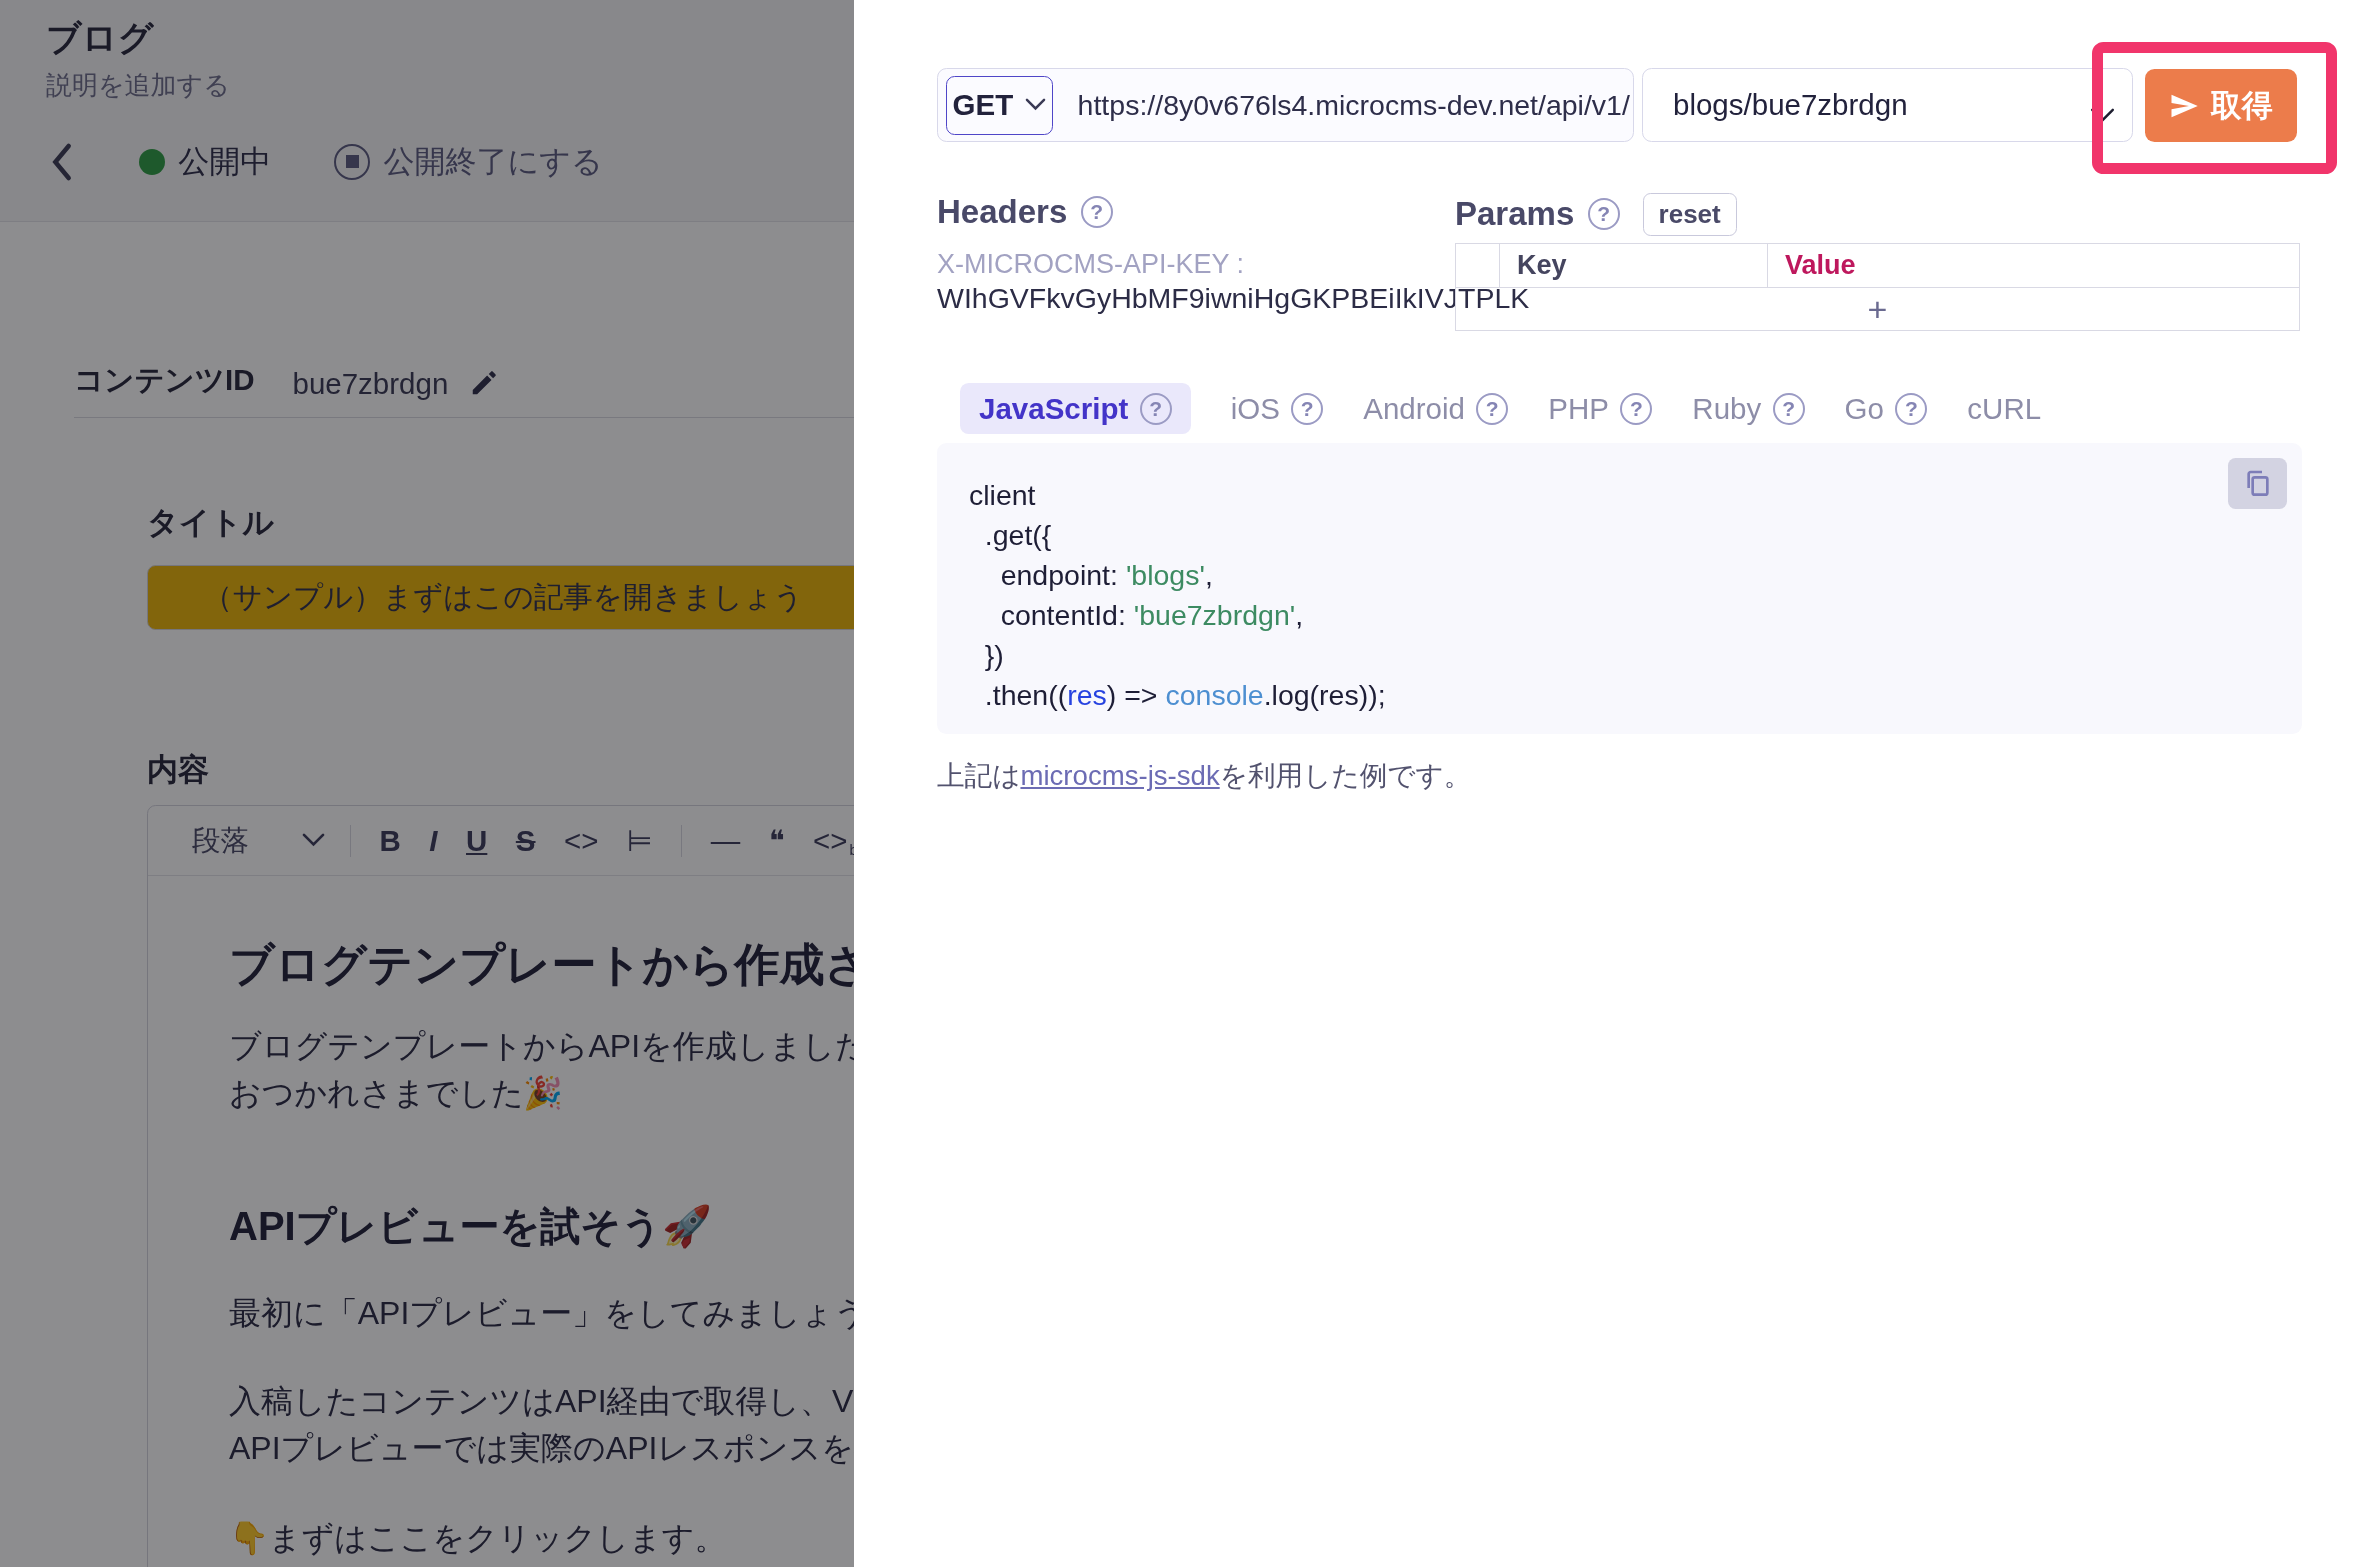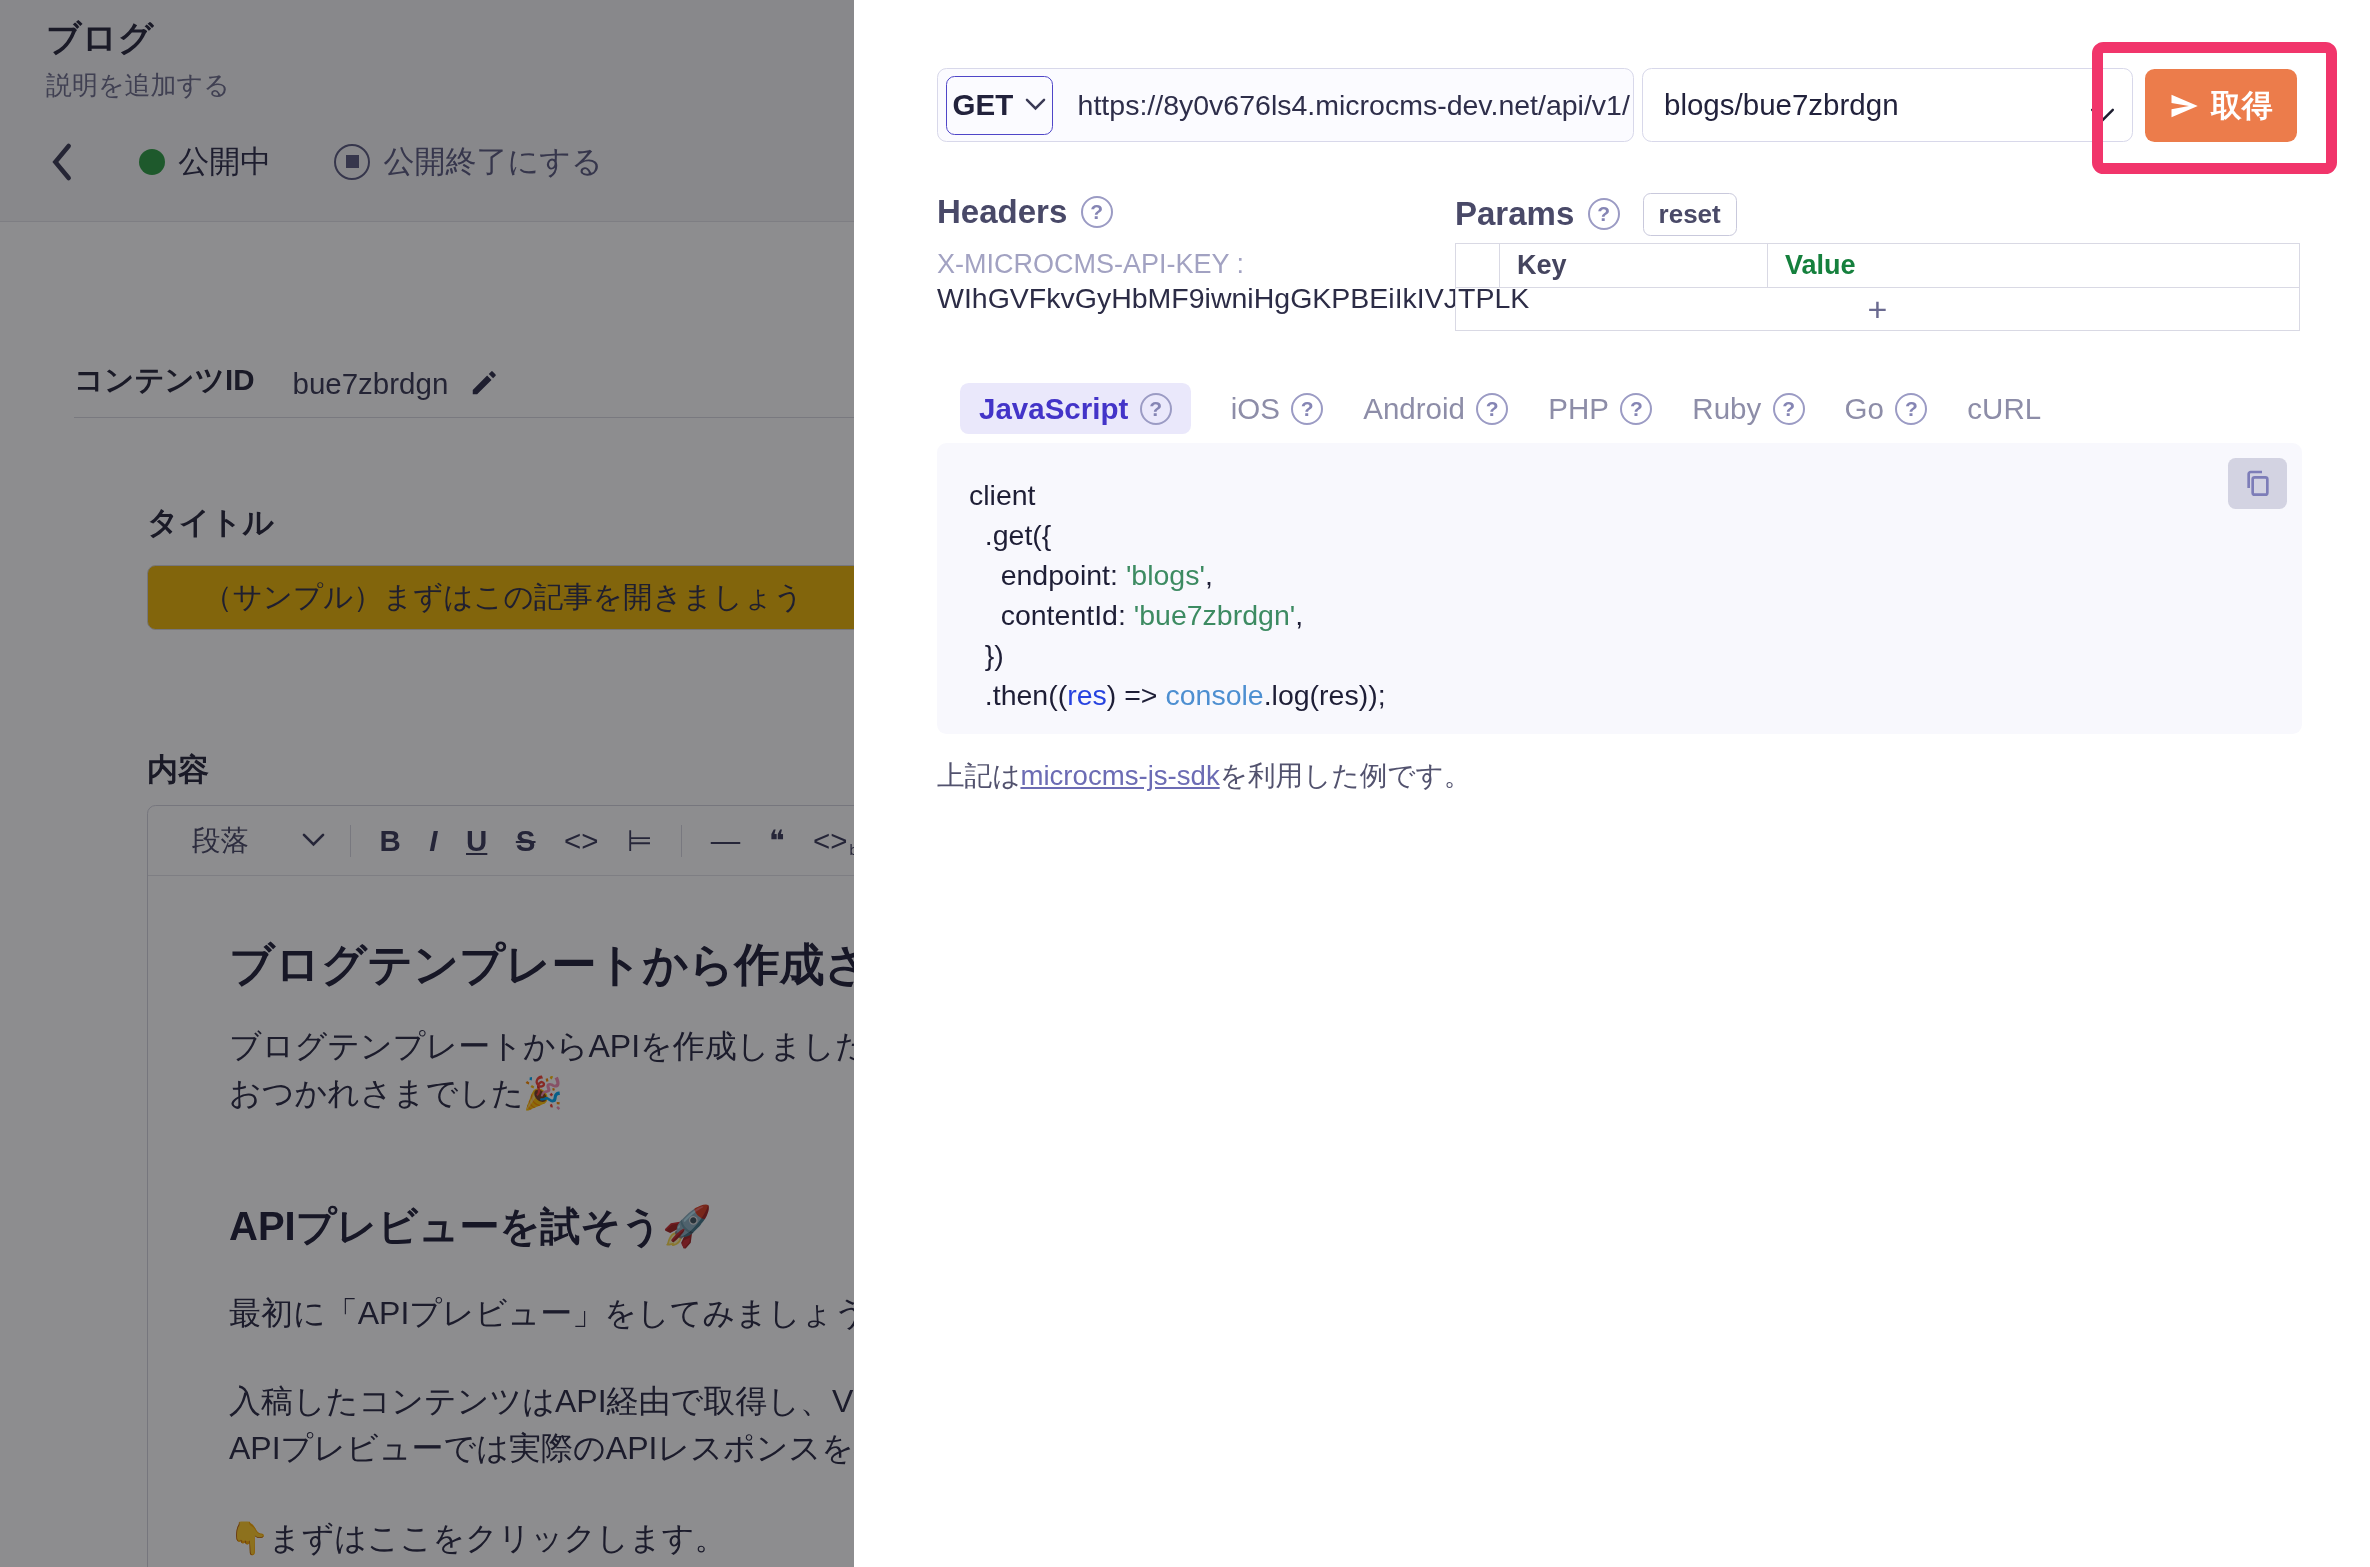--- a/index.html
+++ b/index.html
@@ -39,36 +39,36 @@
   .doc { position:absolute; left:0; top:70px; width:100%; }
   .doc-h2 { position:absolute; left:81px; top:59px; font-size:45px; font-weight:bold; color:#20203a; white-space:nowrap; }
   .doc-p  { position:absolute; left:81px; font-size:32px; line-height:47px; color:#2a2a44; white-space:nowrap; }
   .doc-h3 { position:absolute; left:81px; top:323px; font-size:40px; font-weight:bold; color:#20203a; white-space:nowrap; }
   .dim-overlay { position:absolute; left:0; top:0; width:854px; height:1567px; background:rgba(12,12,18,0.47); z-index:5; }
   
   .right-panel { position:absolute; left:854px; top:0; width:1516px; height:1567px; background:#ffffff; }
   .req-bar { position:absolute; left:83px; top:68px; width:697px; height:74px; background:#fbfbff; border:1px solid #d8d8ea; border-radius:9.5px; display:flex; align-items:center; }
   .method-select { margin-left:7.6px; width:107px; height:59px; border:1.9px solid #4f46c8; border-radius:8.6px; background:#fbfbff; display:flex; align-items:center; justify-content:center; gap:11.4px; font-size:29.5px; font-weight:bold; color:#22223c; }
   .url-text { font-size:28.5px; color:#2e2e4a; margin-left:25px; white-space:nowrap; }
-  .endpoint-select { position:absolute; left:788px; top:68px; width:491px; height:74px; background:#ffffff; border:1px solid #d8d8ea; border-radius:9.5px; display:flex; align-items:center; padding-left:21px; font-size:29.5px; color:#22223c; }
+  .endpoint-select { position:absolute; left:788px; top:68px; width:491px; height:74px; background:#ffffff; border:1px solid #d8d8ea; border-radius:9.5px; display:flex; align-items:center; padding-left:30px; font-size:29.5px; color:#22223c; }
   .endpoint-select .chev { position:absolute; right:17px; top:27px; }
   .fetch-highlight { position:absolute; left:1238px; top:42px; width:245px; height:132px; border:11.4px solid #f1356b; border-radius:11.4px; z-index:9; pointer-events:none; }
   .fetch-button { position:absolute; left:1291px; top:69px; width:152px; height:73px; background:#ec7c4b; border:none; border-radius:9.5px; display:flex; align-items:center; justify-content:center; gap:11.4px; color:#ffffff; font-size:31px; font-weight:bold; z-index:8; }
   .section-title { font-size:33px; font-weight:bold; color:#494968; display:flex; align-items:center; gap:13.3px; }
   .headers-sec { position:absolute; left:83px; top:193px; }
   .help-icon { width:32px; height:32px; border:2.4px solid #9b9bc4; border-radius:50%; display:flex; align-items:center; justify-content:center; font-size:21px; font-weight:bold; color:#8585b4; }
   .apikey-label { position:absolute; left:83px; top:249px; font-size:27px; color:#a2a2c2; white-space:nowrap; }
   .apikey-value { position:absolute; left:83px; top:282px; font-size:28.5px; color:#2c2c46; white-space:nowrap; }
   .params-sec { position:absolute; left:601px; top:193px; display:flex; align-items:center; gap:23px; }
   .reset-btn { border:1.4px solid #c9c9dc; border-radius:7.6px; background:#ffffff; padding:4.8px 15px; font-size:26px; font-weight:bold; color:#4a4a68; }
   .params-table { position:absolute; left:601px; top:243px; width:845px; border:1px solid #d9d9e4; }
   .pt-head { display:flex; height:44px; border-bottom:1px solid #d9d9e4; align-items:center; }
   .pt-c1 { width:44px; height:100%; border-right:1px solid #d9d9e4; }
   .pt-c2 { width:268px; height:100%; border-right:1px solid #d9d9e4; display:flex; align-items:center; padding-left:17px; font-size:27px; font-weight:bold; color:#45455f; }
-  .pt-c3 { flex:1; height:100%; display:flex; align-items:center; padding-left:17px; font-size:27px; font-weight:bold; color:#15803d; }
+  .pt-c3 { flex:1; height:100%; display:flex; align-items:center; padding-left:17px; font-size:27px; font-weight:bold; color:#be185d; }
   .pt-add { height:42px; display:flex; align-items:center; justify-content:center; font-size:34px; color:#6a6a90; }
   .tabs-row { position:absolute; left:83px; top:382px; display:flex; align-items:center; gap:40px; height:53px; }
   .tab { display:flex; align-items:center; gap:11.4px; font-size:29.5px; color:#8d8da8; white-space:nowrap; }
   .tab.active { background:#eae8fb; border-radius:8.6px; padding:8.6px 19px; color:#4334c8; font-weight:bold;margin-left:23px; }
   .code-block { position:absolute; left:83px; top:443px; width:1365px; height:291px; background:#f8f8fd; border-radius:9.5px; }
   .code-pre { position:absolute; left:32px; top:32px; font-size:28.5px; line-height:40px; color:#1e1e36; white-space:pre; }
   .seg-string { color:#3d8b62; } .seg-var { color:#2743e0; } .seg-builtin { color:#4d8fd1; }
   .copy-btn { position:absolute; right:15px; top:15px; width:59px; height:51px; background:#d3d3e2; border:none; border-radius:7.6px; display:flex; align-items:center; justify-content:center; }
   .note-line { position:absolute; left:83px; top:757px; font-size:27.6px; color:#52526e; white-space:nowrap; }
   .note-line a { color:#6c6cb4; text-decoration:underline; }

